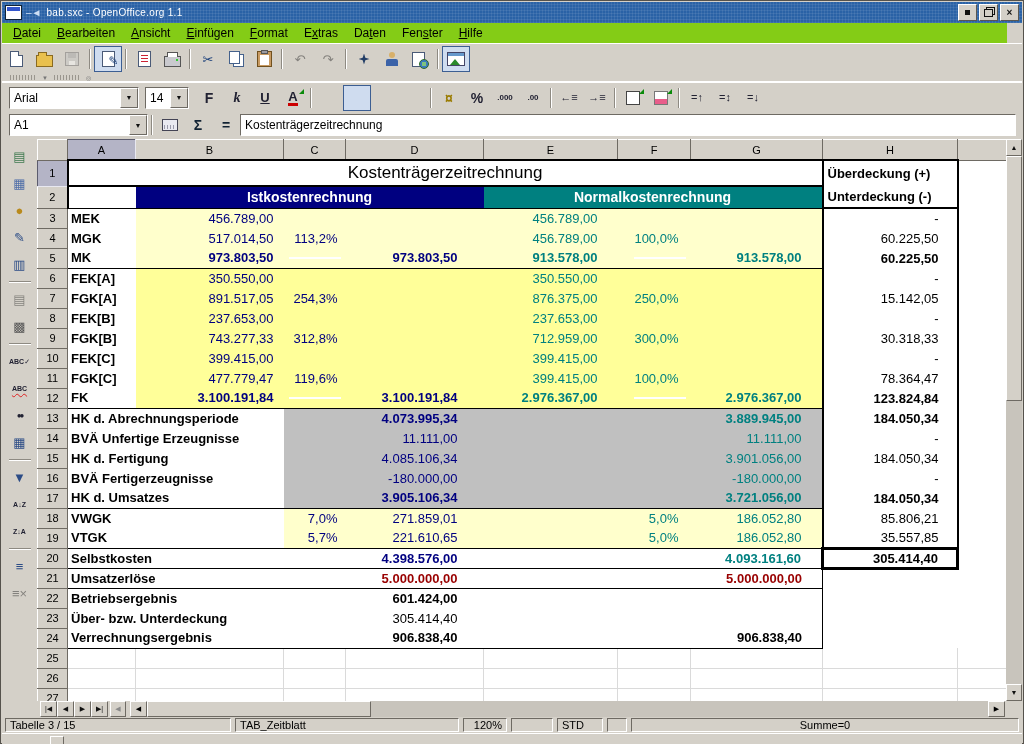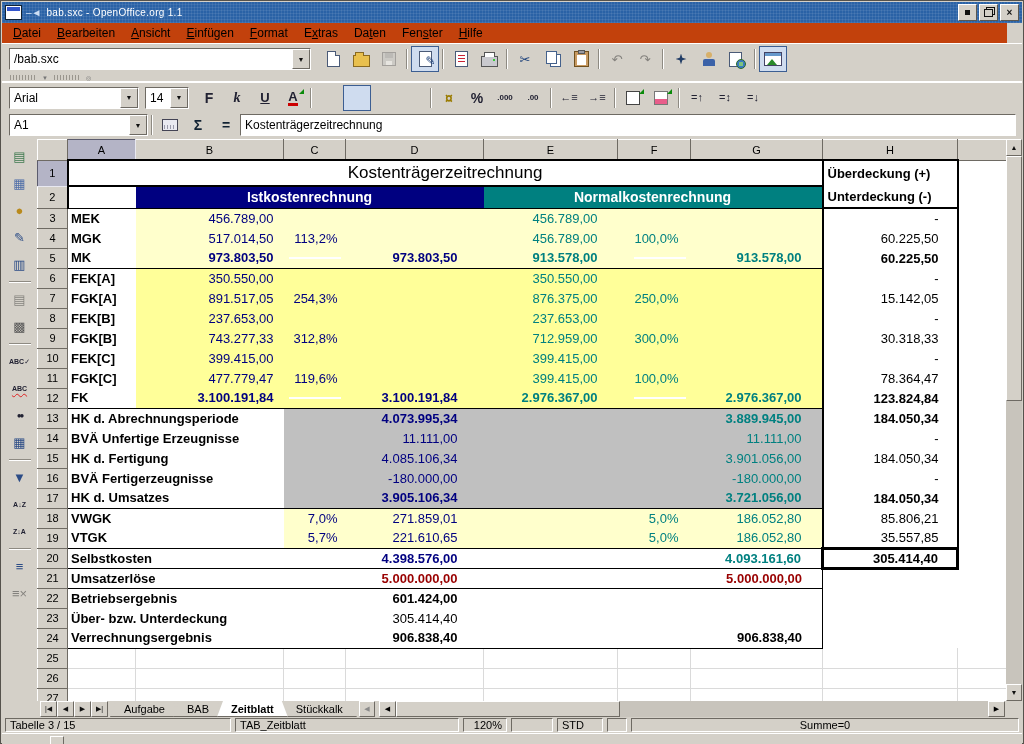--- a/index.html
+++ b/index.html
@@ -15,21 +15,21 @@
   #title-icon{width:15px;height:13px;background:#fff;border:1px solid #123;margin:0 4px 0 3px;position:relative;flex:0 0 auto;}
   #title-icon::before{content:"";position:absolute;left:1px;top:1px;right:1px;height:4px;background:#35c;}
   #title-pin{color:#cfe0f5;font-size:10px;margin-right:5px;}
   #title-text{font-size:10px;font-weight:normal;white-space:nowrap;letter-spacing:.3px;}
   .winbtn{width:17px;height:15px;background:#d4d0c8;border:1px solid;border-color:#fff #5a5751 #5a5751 #fff;
     display:flex;align-items:center;justify-content:center;font-size:10px;font-weight:bold;color:#111;margin-left:2px;}
   #winbtns{margin-left:auto;display:flex;margin-right:3px;}
   .restore-glyph{width:7px;height:6px;border:1px solid #111;box-shadow:2px -2px 0 -1px #d4d0c8,2px -2px 0 0 #111;}
   .min-glyph{width:5px;height:5px;background:#111;}
   
-  #menubar{position:absolute;left:1px;right:16px;top:22px;height:20px;background:#c2410c;display:flex;align-items:center;
+  #menubar{position:absolute;left:1px;right:16px;top:22px;height:20px;background:#84cc16;display:flex;align-items:center;
     padding-left:3px;font-size:12px;border-bottom:1px solid #fff;}
   .mi{padding:2px 8px;color:#000;}
   .mi u{text-decoration:underline;}
   
   .hbar{position:absolute;left:1px;right:1px;background:#d4d0c8;display:flex;align-items:center;border-top:1px solid #fff;border-bottom:1px solid #8e8a82;}
   #funcbar{top:42px;height:30px;}
   #ministrip{position:absolute;left:1px;right:1px;top:73px;height:7px;background:#d4d0c8;display:flex;align-items:center;gap:6px;padding-left:8px;border-bottom:1px solid #fff;}
   .dots{width:26px;height:5px;background:repeating-linear-gradient(90deg,#9a968e 0 1px,transparent 1px 3px);}
   .mini-glyph{font-size:6px;color:#777;}
   #objbar{top:81px;height:29px;}
@@ -179,24 +179,20 @@
       <span class="mi"><u>A</u>nsicht</span>
       <span class="mi"><u>E</u>infügen</span>
       <span class="mi"><u>F</u>ormat</span>
       <span class="mi">E<u>x</u>tras</span>
       <span class="mi">Da<u>t</u>en</span>
       <span class="mi">Fen<u>s</u>ter</span>
       <span class="mi"><u>H</u>ilfe</span>
     </div>
 
   <div id="funcbar" class="hbar">
-    <span class="combo" id="urlcombo" style="width:300px;margin-left:7px;margin-right:8px;">
-      <input readonly="" value="/bab.sxc" style="">
-      <span class="ddbtn">▼</span>
-    </span>
   <span class="tbtn">
         <span class="ico i-new"></span>
       </span>
       <span class="tbtn">
         <span class="ico i-open"></span>
       </span>
       <span class="tbtn disabled">
         <span class="ico i-save"></span>
       </span>
       <span class="sep"></span>
@@ -740,26 +736,20 @@
     <span id="vthumb"></span>
     <span class="sbtn" style="bottom:0;">▼</span>
   </div>
 
   <div id="tabstrip">
     <span style="width:38px;flex:0 0 auto;"></span>
     <span class="navbtn">|◀</span>
     <span class="navbtn">◀</span>
     <span class="navbtn">▶</span>
     <span class="navbtn">▶|</span>
-    <span id="tabs-holder" style="display:flex;margin-left:8px;">
-        <span class="tab">Aufgabe</span>
-        <span class="tab">BAB</span>
-        <span class="tab active">Zeitblatt</span>
-        <span class="tab">Stückkalk</span>
-      </span>
     <span class="navbtn" id="tabscroll" style="color:#8a8a8a;">◀</span>
     <span id="hscroll">
       <span class="harrow" style="left:0;">◀</span>
       <span id="hthumb"></span>
       <span class="harrow" style="right:0;">▶</span>
     </span>
     <span id="hcorner"></span>
   </div>
 
   <div id="statusbar">

